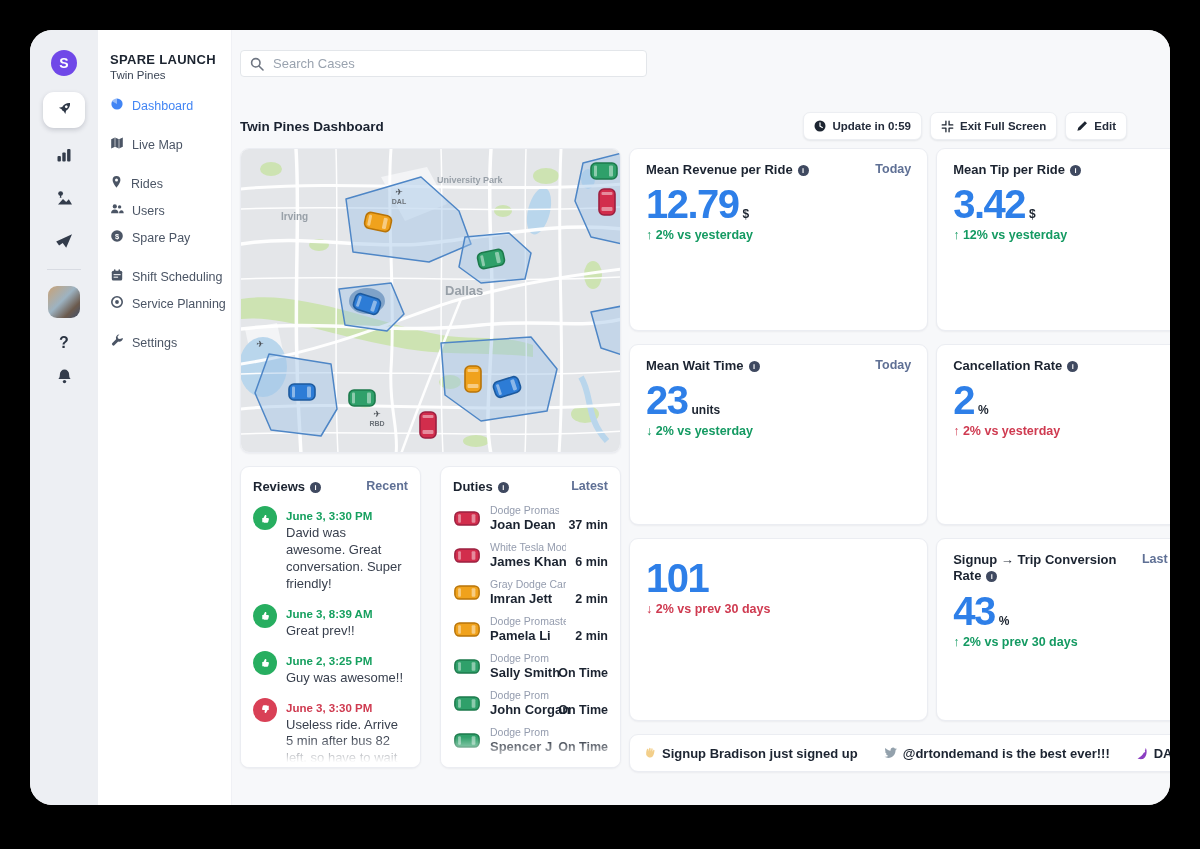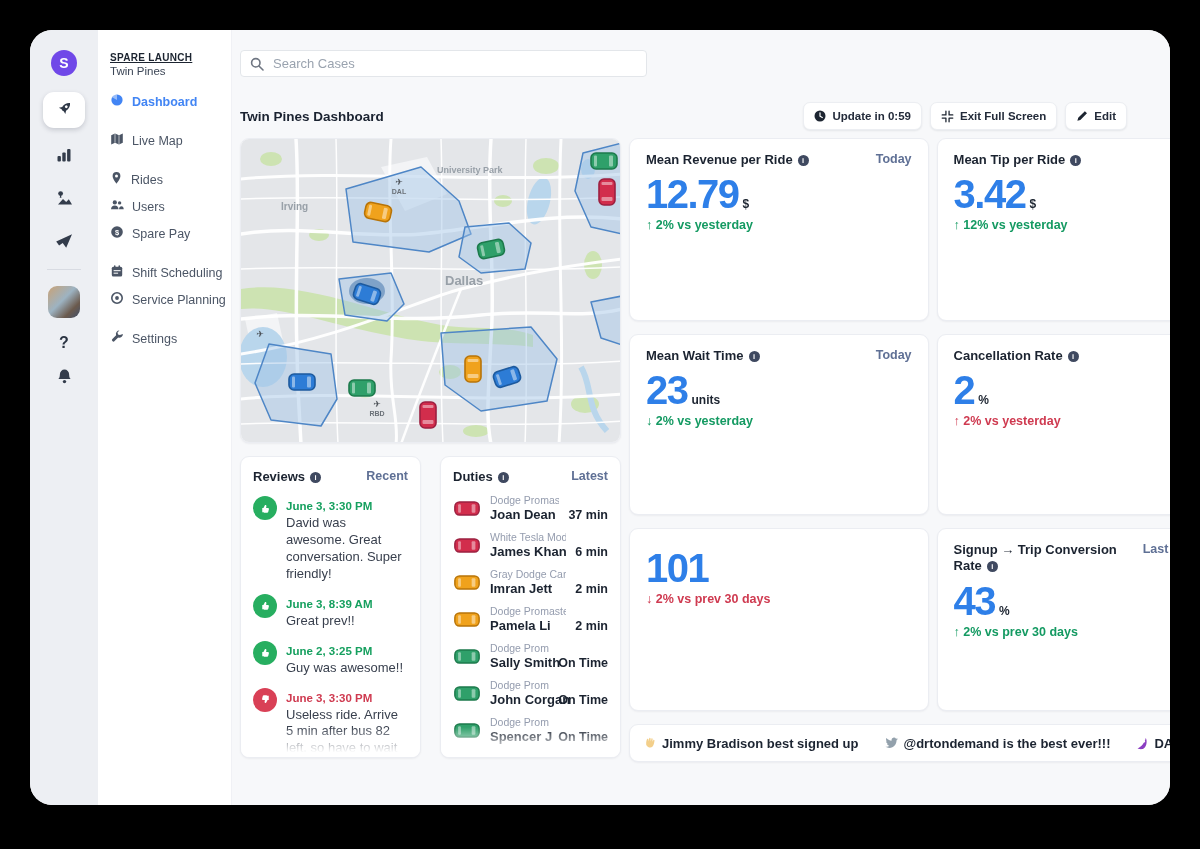--- a/index.html
+++ b/index.html
@@ -13,30 +13,30 @@
   .rail-active{width:42px;height:36px;background:#fff;border-radius:11px;box-shadow:0 2px 5px rgba(20,30,50,.18);
     display:flex;align-items:center;justify-content:center;margin-bottom:18px;}
   .rail-ic{color:#333c4b;margin-bottom:26px;display:flex;cursor:pointer;}
   .rail-div{width:34px;height:1px;background:#d8dbe2;margin:-6px 0 16px;}
   .avatar{width:32px;height:32px;border-radius:9px;margin-bottom:16px;cursor:pointer;
     background:linear-gradient(135deg,#c9a276 0%,#9db3c2 45%,#6b5a4d 75%,#40506b 100%);}
   .help{font-size:16px;font-weight:700;color:#2a3342;margin-bottom:16px;cursor:pointer;}
   .help::after{content:"?";}
   
   .nav{width:134px;background:#fff;flex-shrink:0;padding:22px 0 0 12px;border-right:1px solid #f0f1f5;box-sizing:border-box;}
-  .brand-name{font-size:10px;font-weight:700;color:#1c2430;letter-spacing:.3px;text-decoration:underline;}
+  .brand-name{font-size:13px;font-weight:700;color:#1c2430;letter-spacing:.3px;}
   .brand-org{font-size:11.5px;color:#3c4656;margin-top:2px;margin-bottom:16px;}
   .nav-item{display:flex;align-items:center;gap:8px;color:#4b5565;font-size:12.5px;margin-top:10px;cursor:pointer;}
   .nav-item.gap{margin-top:22px;}
-  .nav-item[data-active="true"]{color:#4285f4;font-weight:700;}
+  .nav-item[data-active="true"]{color:#4285f4;font-weight:400;}
   .nav-item svg{flex-shrink:0;}
   
   .main{flex:1;background:#f7f8fa;padding:20px 43px 0 8px;box-sizing:border-box;overflow:hidden;}
   .searchbar{width:407px;height:27px;background:#fff;border:1px solid #e3e6ea;border-radius:4px;
-    display:flex;align-items:center;padding:0 9px;box-sizing:border-box;margin-bottom:26px;}
+    display:flex;align-items:center;padding:0 9px;box-sizing:border-box;margin-bottom:36px;}
   .searchbar input{border:none;outline:none;flex:1;font-size:13px;color:#333;margin-left:7px;background:transparent;
     font-family:"Liberation Sans",sans-serif;}
   .searchbar input::placeholder{color:#9aa3af;}
   .hdr-row{display:flex;align-items:center;justify-content:space-between;margin-bottom:9px;height:26px;}
   .page-title{font-size:13.5px;font-weight:700;color:#1a2230;}
   .hdr-btns{display:flex;gap:8px;}
   .btn{height:26px;background:#fff;border:1px solid #eceef2;border-radius:7px;box-shadow:0 1px 2px rgba(16,24,40,.08);
     display:flex;align-items:center;gap:6px;padding:0 10px;font-size:11.5px;font-weight:700;color:#232b3a;cursor:pointer;}
   
   .content{display:flex;gap:8px;}
@@ -664,21 +664,21 @@
         </div>
 
         <div class="card ticker">
 
             <div class="ticker-item" data-icon="wave-icon">
               <span class="t-icon icon-wave">
                 <svg width="14" height="14" viewBox="0 0 14 14">
                   <path d="M3.2 8.4c-.2-2 .3-4.2.9-5.3.3-.6 1.2-.5 1.3.2l.3 2.1.5-3.1c.1-.7 1.2-.7 1.3 0l.3 3.1.6-2.6c.2-.7 1.2-.6 1.2.1l-.1 2.8.9-1.6c.3-.6 1.2-.3 1.1.4-.2 1.9-.7 4.8-1.9 6-1 1.1-3.1 1.3-4.4.4-1-.7-1.9-1.6-2-2.5z" fill="#f3cf8a"></path>
                 </svg></span>
 
-              <span class="ticker-text">Jimmy Bradison best signed up</span>
+              <span class="ticker-text">Signup Bradison just signed up</span>
             </div>
 
             <div class="ticker-item" data-icon="twitter-icon">
 
               <span class="t-icon icon-twitter">
                 <svg width="14" height="13" viewBox="0 0 15 13">
                   <path d="M14 1.6c-.5.2-1 .4-1.6.5.6-.4 1-.9 1.2-1.5-.5.3-1.1.6-1.8.7C11.3.6 10.5.2 9.7.2 8.2.2 7 1.4 7 2.9c0 .2 0 .4.1.6C4.8 3.4 2.8 2.3 1.5.7c-.2.4-.4.9-.4 1.4 0 .9.5 1.8 1.2 2.3-.4 0-.8-.1-1.2-.3v.1c0 1.3.9 2.4 2.2 2.7-.2.1-.5.1-.7.1-.2 0-.4 0-.5-.1.4 1.1 1.3 1.9 2.5 1.9-.9.7-2.1 1.2-3.3 1.2H.5c1.2.8 2.6 1.2 4.1 1.2 5 0 7.7-4.1 7.7-7.7v-.3c.5-.4 1-.9 1.7-1.6z" fill="#93a1ac"></path>
                 </svg></span>
 
               <span class="ticker-text">@drtondemand is the best ever!!!</span>

